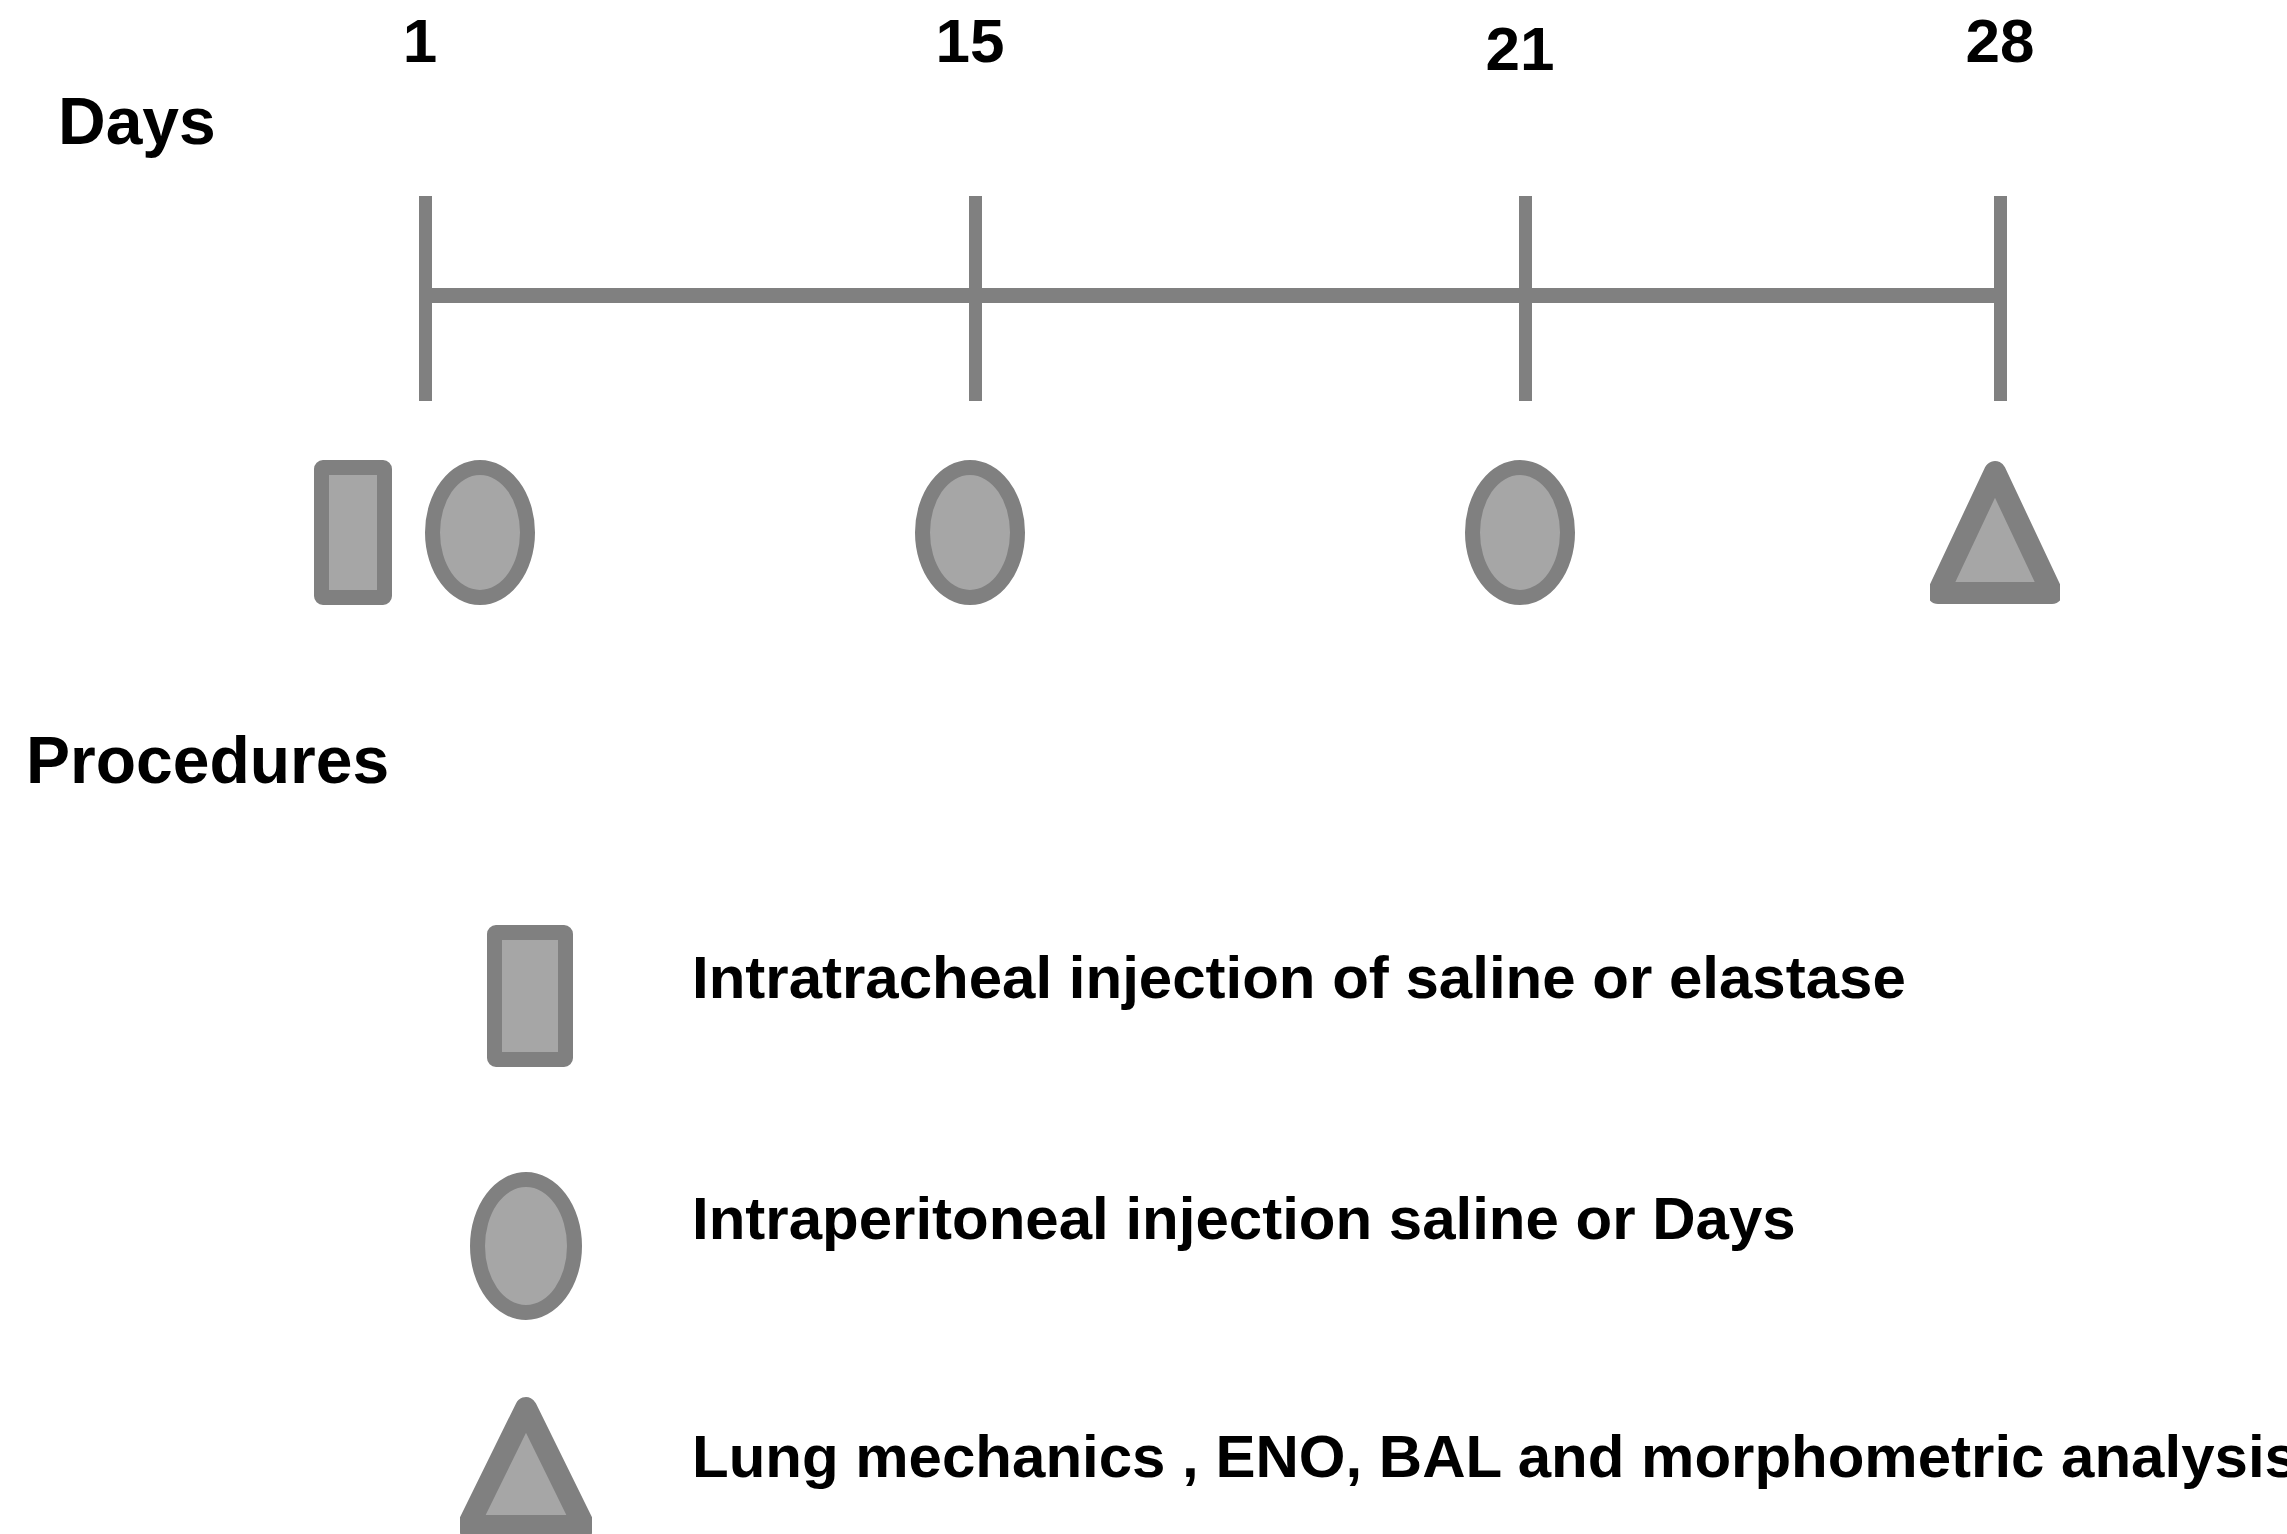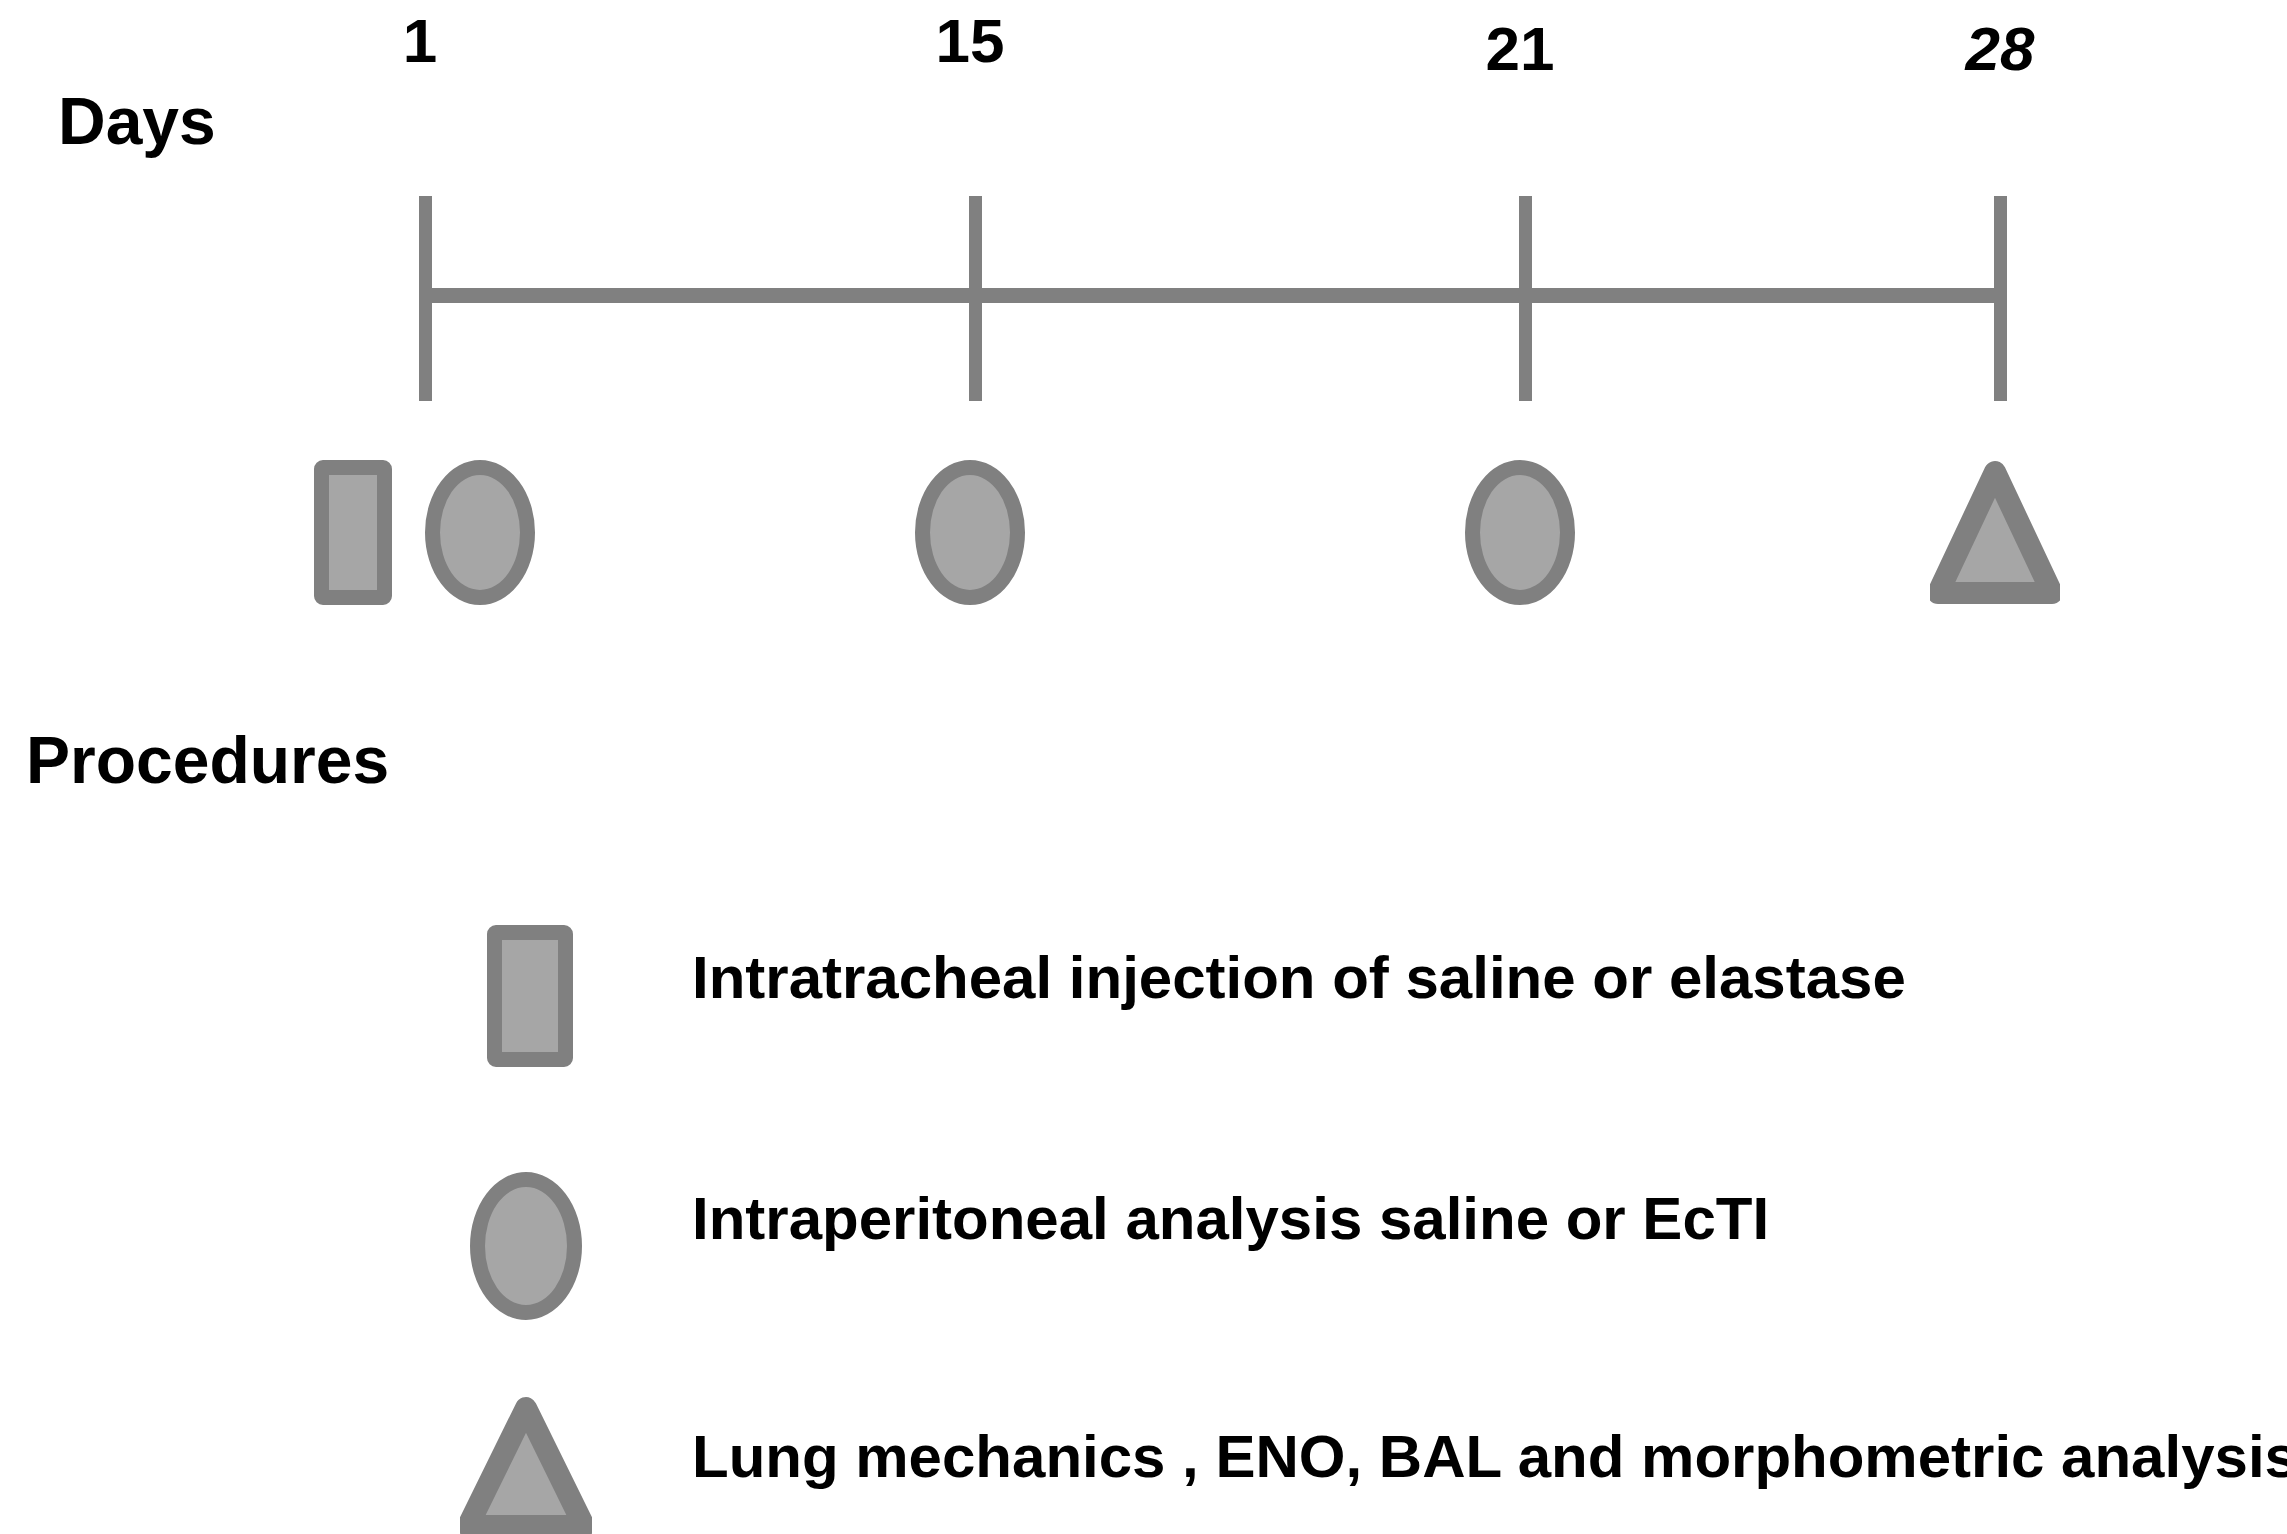--- a/index.html
+++ b/index.html
@@ -87,21 +87,21 @@
 <body>
 
 <div id="figure">
 
   <div class="abs day-tick-label" style="left:340px; top:10px; width:160px;">1</div>
 
   <div class="abs day-tick-label" style="left:890px; top:10px; width:160px;">15</div>
 
   <div class="abs day-tick-label" style="left:1440px; top:10px; width:160px;margin-top:8px;">21</div>
 
-  <div class="abs day-tick-label" style="left:1920px; top:18px; width:160px;font-style:italic;">28</div>
+  <div class="abs day-tick-label" style="left:1920px; top:10px; width:160px;">28</div>
 
   <div class="abs axis-label" style="left:58px; top:88px;text-align:center;">Days</div>
 
   <div id="timeline-axis" class="abs" style="left:0; top:0; width:2287px; height:420px;">
 
     <div class="axis-line" style="left:419px; top:288px; width:1588px; height:15px;"></div>
 
     <div class="axis-tick" style="left:419px; top:196px; height:205px;"></div>
     <div class="axis-tick" style="left:969px; top:196px; height:205px;"></div>
     <div class="axis-tick" style="left:1519px; top:196px; height:205px;"></div>
@@ -123,21 +123,21 @@
   </div>
 
   <div class="abs axis-label" style="left:18px; top:727px;margin-left:8px;">Procedures</div>
 
   <div class="legend-row" style="left:0; top:0; width:2287px; height:1534px;">
 
     <div class="shape-rect" style="left:487px; top:925px; width:86px; height:142px;"></div>
     <div class="abs legend-text" style="left:692px; top:948px;text-align:center;">Intratracheal injection of saline or elastase</div>
 
     <div class="shape-ellipse" style="left:470px; top:1172px; width:112px; height:148px;"></div>
-    <div class="abs legend-text" style="left:692px; top:1189px;">Intraperitoneal analysis saline or EcTI</div>
+    <div class="abs legend-text" style="left:692px; top:1189px;">Intraperitoneal injection saline or Days</div>
 
     <div class="shape-triangle" style="left:460px; top:1396px; width:132px; height:142px;">
       <svg viewBox="0 0 132 142" preserveAspectRatio="none">
         <path d="M66 12 L124 130 L8 130 Z" fill="#a6a6a6" stroke="#808080" stroke-width="22" stroke-linejoin="round"></path>
       </svg>
     </div>
     <div class="abs legend-text" style="left:692px; top:1427px;">Lung mechanics , ENO, BAL and morphometric analysis</div>
   </div>
 
 </div>

